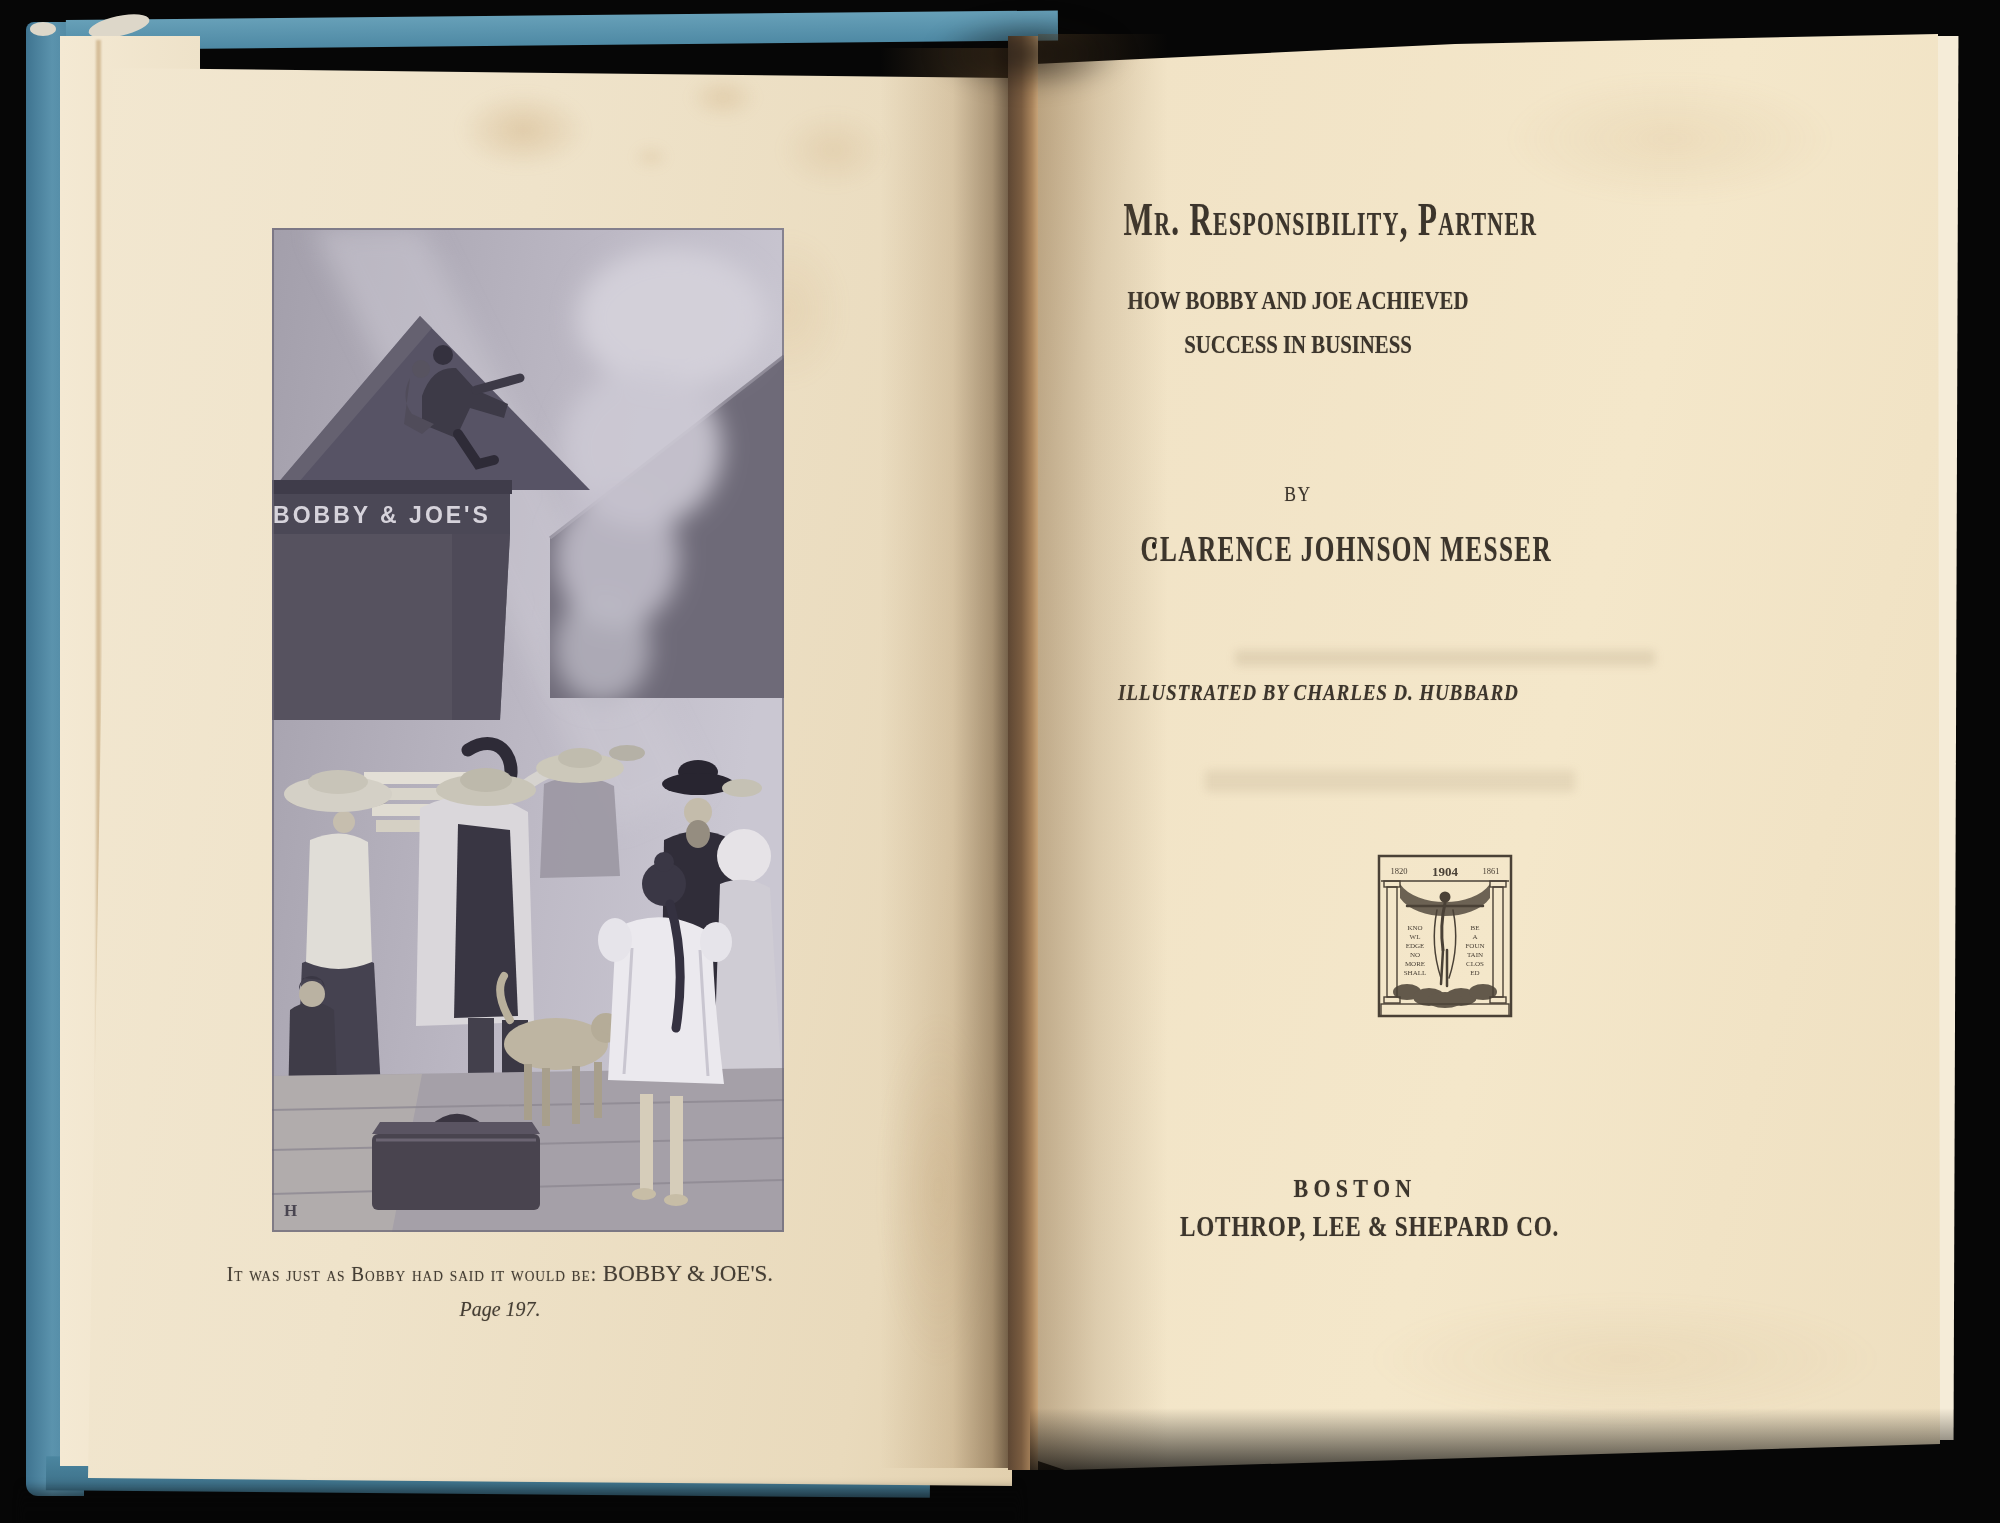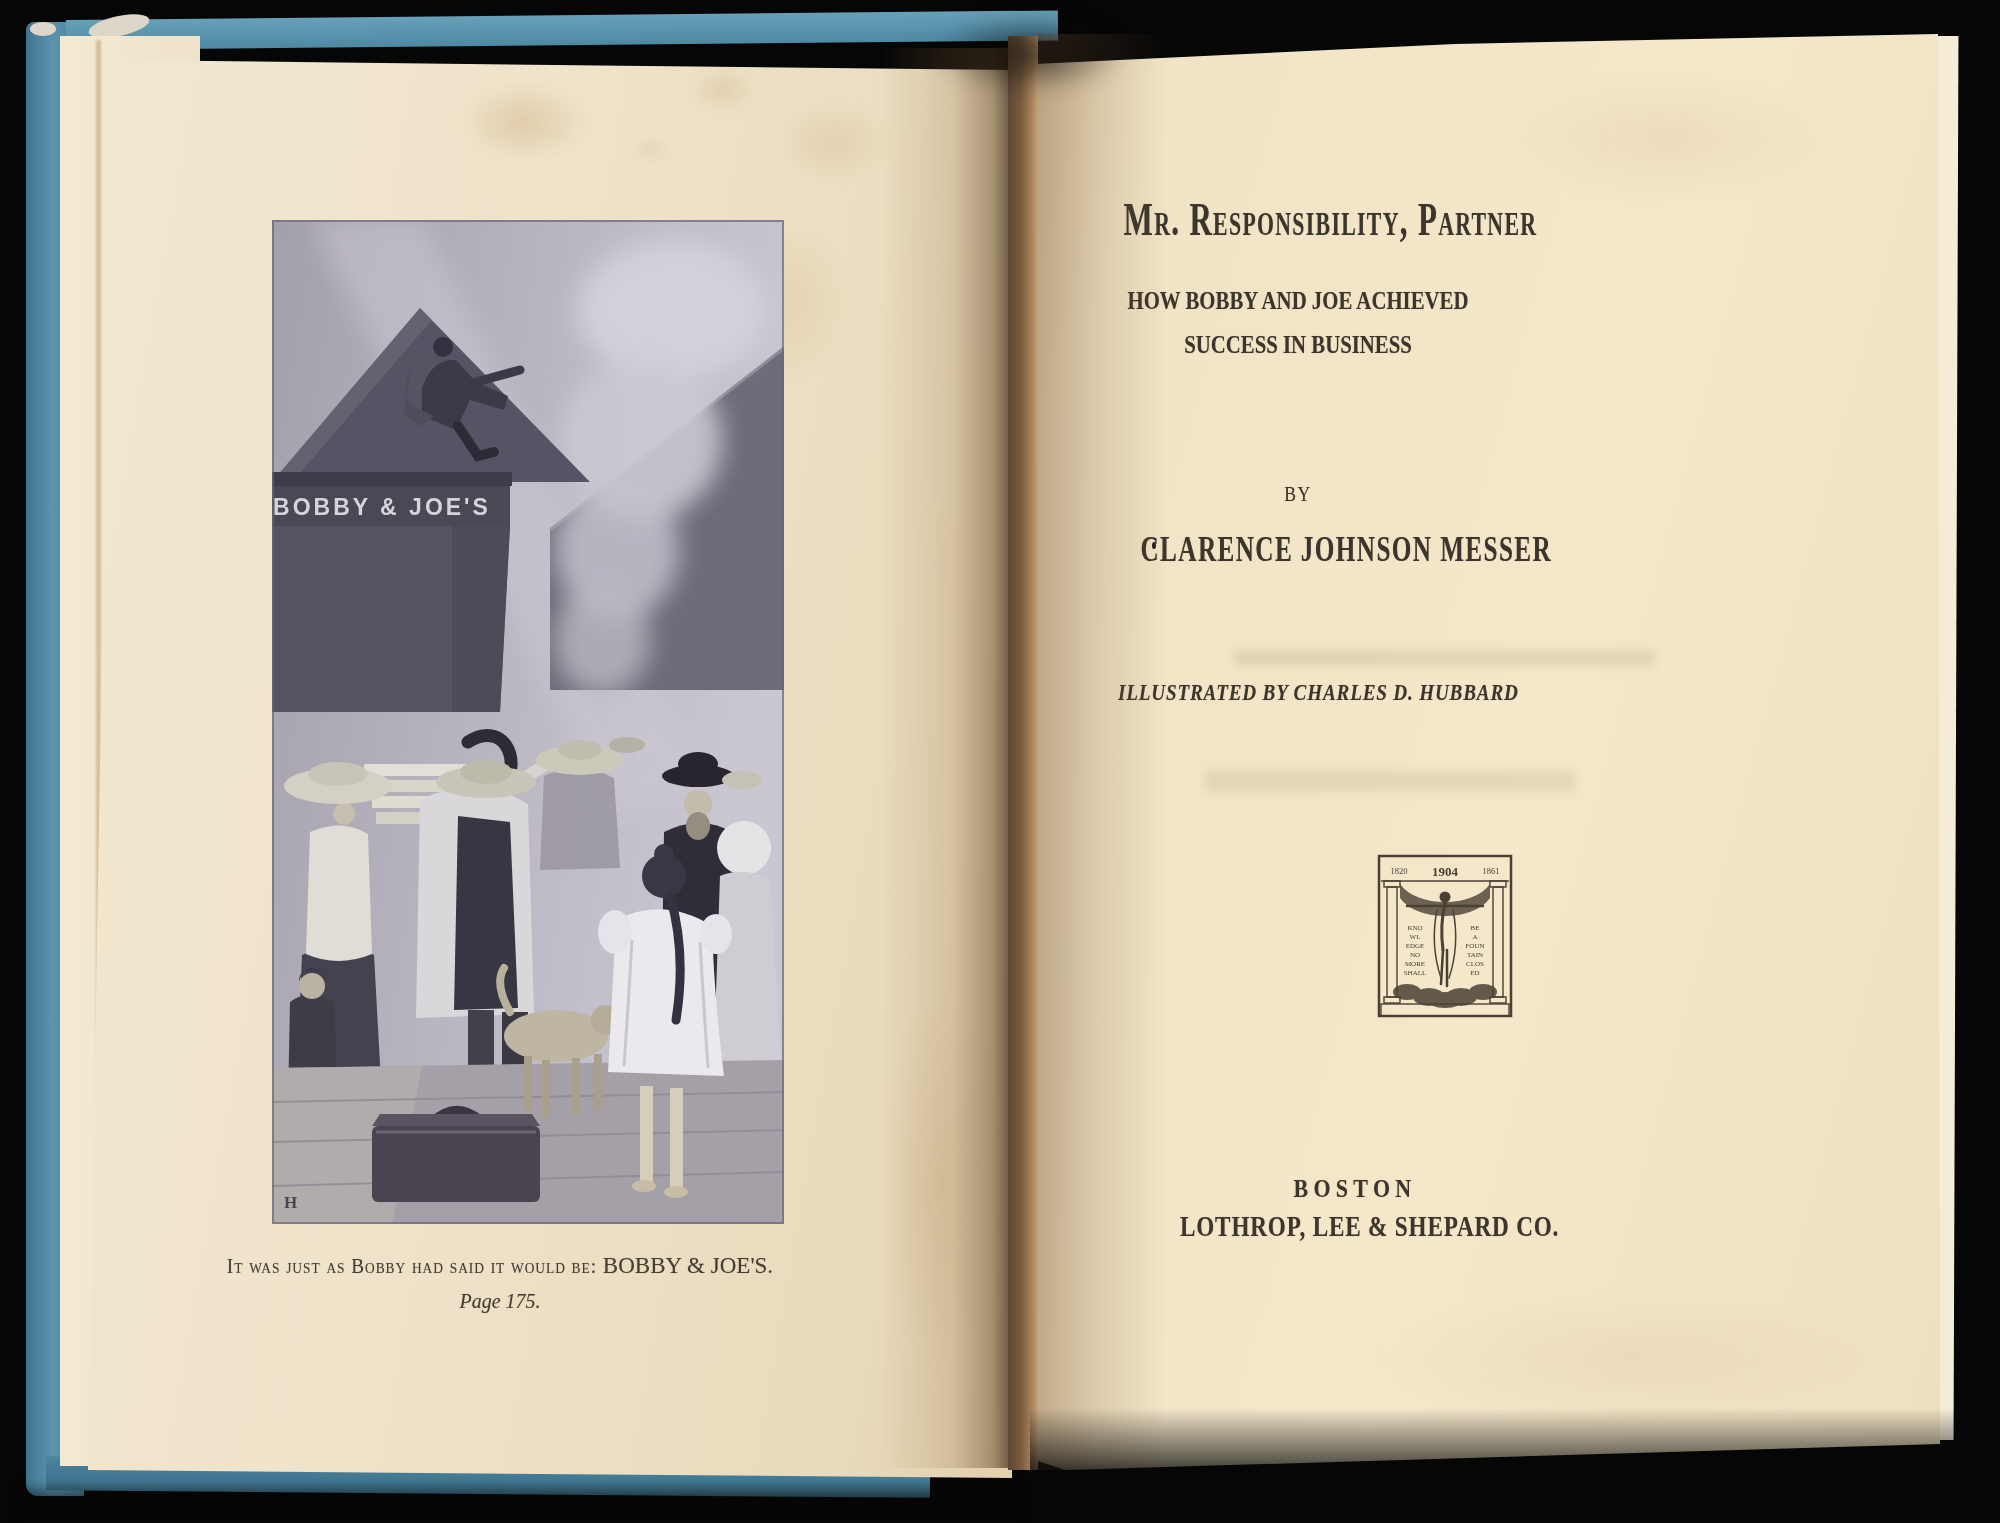--- a/index.html
+++ b/index.html
@@ -12,21 +12,21 @@
   .cover-left{left:26px;top:22px;width:58px;height:1474px;border-radius:8px 0 0 12px;
      background:linear-gradient(to right,#3f7490,#5b93ad 45%,#4a829c);}
   .cover-top{left:66px;top:20px;width:992px;height:30px;transform:rotate(-0.55deg);transform-origin:left center;
      background:linear-gradient(to bottom,#67a0b8,#4e89a4);}
   .cover-bottom{left:46px;top:1460px;width:884px;height:34px;transform:rotate(0.5deg);
      background:linear-gradient(to bottom,#4b86a0,#3c6e86);}
   .chip{background:#ddd7c9;border-radius:50%;}
   .fore-edge{left:60px;top:36px;width:140px;height:1430px;
      background:linear-gradient(to right,#f4e9d3,#eee2c9);}
   .edge-line{left:96px;top:40px;width:5px;height:1422px;background:rgba(186,150,100,.5);filter:blur(1px);}
-  .page-left{left:88px;top:52px;width:924px;height:1426px;
+  .page-left{left:88px;top:60px;width:924px;height:1426px;
      clip-path:polygon(24px 8px,924px 18px,924px 1426px,0px 1418px);
      background:linear-gradient(100deg,#f2e7d0 0%,#efe3ca 40%,#e9dabc 85%,#e2d0ae 100%);}
   .page-right-under{left:1928px;top:36px;width:26px;height:1404px;transform:rotate(0.2deg);
      background:#f5ecd8;border-left:2px solid #c9a87c;}
   .page-right{left:1035px;top:34px;width:905px;height:1438px;
      clip-path:polygon(0px 30px,420px 10px,903px 0px,905px 1410px,30px 1436px,0px 1426px);
      background:linear-gradient(105deg,#e9d7b6 0%,#f1e3c6 10%,#f4e7ca 55%,#eedfc0 100%);}
   .stain{border-radius:50%;filter:blur(6px);}
   .ghost{filter:blur(4px);border-radius:4px;}
   .gutter-left{left:880px;top:48px;width:132px;height:1420px;
@@ -214,21 +214,21 @@
         <path d="M398,676 C408,710 412,750 404,800" stroke="#343140" stroke-width="9" fill="none" stroke-linecap="round"></path>
       </g>
 
       <text x="12" y="988" font-family="Liberation Serif, serif" font-weight="bold" font-size="17" fill="#3e3a47" opacity="0.9">H</text>
       <rect x="1" y="1" width="510" height="1002" fill="none" stroke="#6b6675" stroke-width="2" opacity="0.7"></rect>
     </svg>
 
     <div class="txt" style="left:112px;top:1200px;width:600px;transform:scaleX(.96);color:#453e34;">
       <span style="font-variant:small-caps;font-size:20px;letter-spacing:1px;">It was just as Bobby had said it would be: </span><span style="font-size:24px;">BOBBY &amp; JOE'S.</span>
     </div>
-    <div class="txt" style="left:112px;top:1238px;width:600px;font-style:italic;font-size:20px;color:#453e34;">Page 175.</div>
+    <div class="txt" style="left:112px;top:1238px;width:600px;font-style:italic;font-size:20px;color:#453e34;">Page 197.</div>
   </div>
 
   <div class="abs page-right">
     <div class="abs stain" style="left:470px;top:40px;width:330px;height:130px;background:radial-gradient(ellipse,rgba(190,150,95,.13),transparent 70%);"></div>
     <div class="abs stain" style="left:330px;top:1260px;width:520px;height:130px;background:radial-gradient(ellipse,rgba(185,145,90,.10),transparent 70%);"></div>
     <div class="abs speck" style="left:117px;top:508px;width:4px;height:7px;background:#241f19;"></div>
 
     <div class="txt" style="left:-10px;top:158px;width:580px;font-variant:small-caps;font-size:47px;font-weight:700;letter-spacing:2px;transform:scaleX(.66);">Mr. Responsibility, Partner</div>
 
     <div class="txt" style="left:38px;top:252px;width:450px;font-size:26px;font-weight:700;transform:scaleX(.8);">HOW BOBBY AND JOE ACHIEVED</div>

